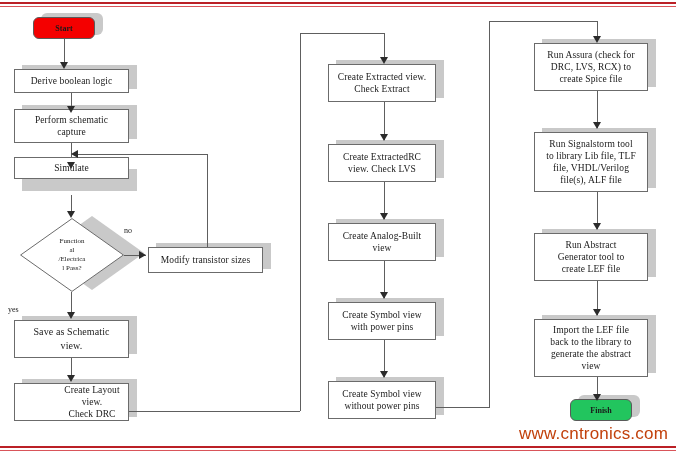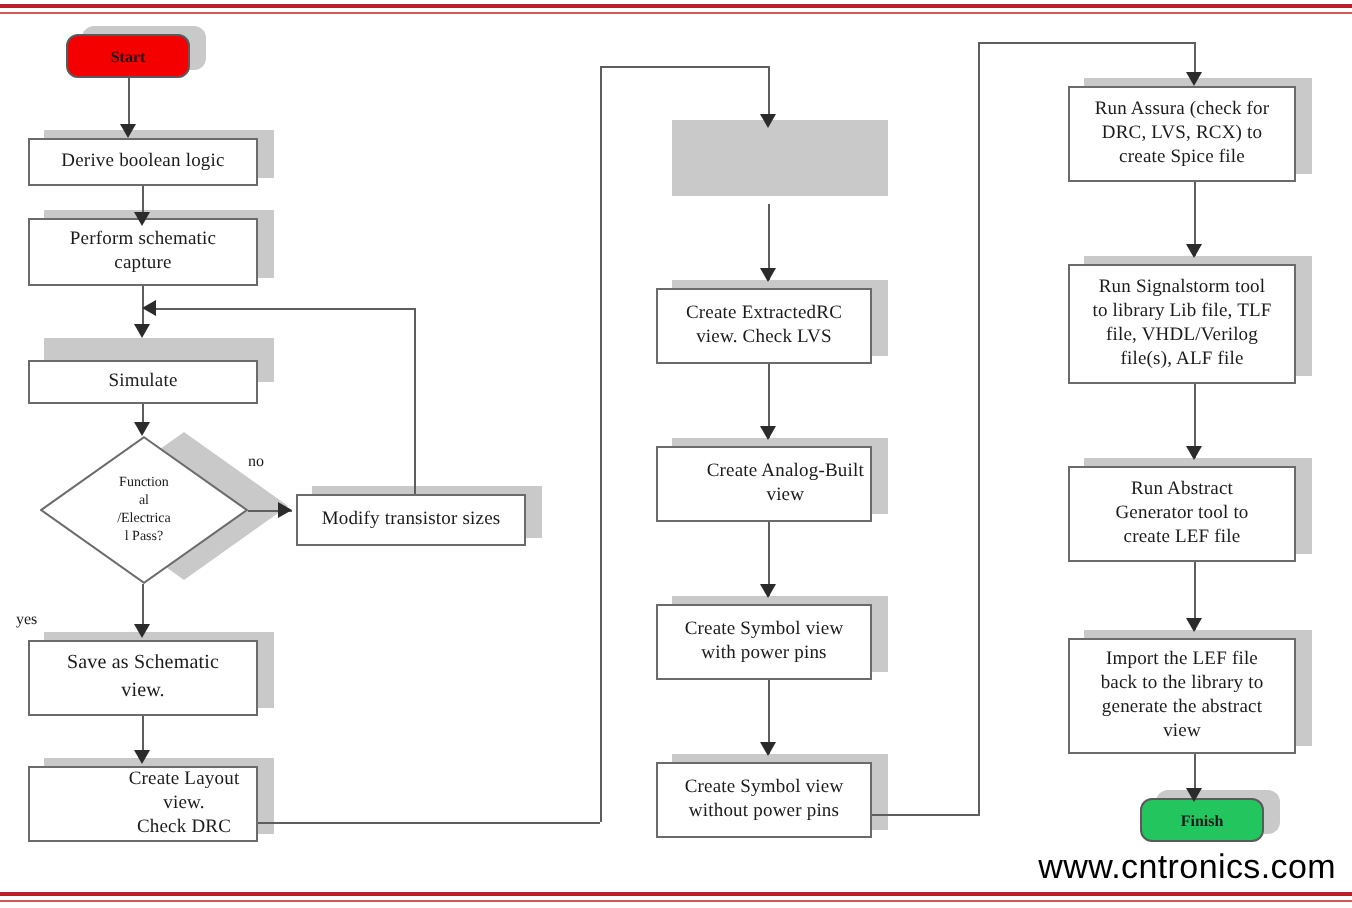--- a/index.html
+++ b/index.html
@@ -132,21 +132,21 @@
     z-index: 5;
   }
 
   
   .watermark {
     position: absolute;
     right: 8px;
     top: 424px;
     font-family: "Liberation Sans", sans-serif;
     font-size: 17px;
-    color: #000000;
+    color: #c2410c;
     letter-spacing: 0.2px;
     z-index: 6;
   }
 </style>
 </head>
 <body>
 
 <div id="page">
 
   <div class="rule rule-top-thick"></div>
@@ -170,21 +170,21 @@
 
   <div class="shadow" style="left:22px; top:105px; width:115px; height:34px;"></div>
   <div class="node" style="left:14px; top:109px; width:115px; height:34px;">
     <span style="white-space:pre-line;">Perform  schematic
 capture</span>
   </div>
   <div class="ln lnv" style="left:71px; top:143px; height:24px;"></div>
   <div class="arrow-d" style="left:67px; top:162px;"></div>
 
   <div class="shadow" style="left:22px; top:169px; width:115px; height:22px;"></div>
-  <div class="node" style="left:14px; top:180px; width:115px; height:22px;">
+  <div class="node" style="left:14px; top:157px; width:115px; height:22px;">
     <span style="white-space:pre-line;">Simulate</span>
   </div>
   <div class="ln lnv" style="left:71px; top:195px; height:21px;"></div>
   <div class="arrow-d" style="left:67px; top:211px;"></div>
 
   <div class="diamond-shadow" style="left:40px; top:216px;">
     <svg width="104" height="74" viewBox="0 0 104 74">
       <polygon points="52,0 104,37 52,74 0,37" fill="#c9c9c9"></polygon>
     </svg>
   </div>
@@ -235,33 +235,37 @@
 Check DRC</span>
   </div>
 
   <div class="ln lnh" style="left:129px; top:411px; width:171px;"></div>
   <div class="ln lnv" style="left:300px; top:33px; height:378px;"></div>
   <div class="ln lnh" style="left:300px; top:33px; width:85px;"></div>
   <div class="ln lnv" style="left:384px; top:33px; height:28px;"></div>
   <div class="arrow-d" style="left:380px; top:57px;"></div>
 
   <div class="shadow" style="left:336px; top:60px; width:108px; height:38px;"></div>
+  <div class="node" style="left:328px; top:64px; width:108px; height:38px;">
+    <span style="white-space:pre-line;">Create Extracted  view.
+Check Extract</span>
+  </div>
   <div class="ln lnv" style="left:384px; top:102px; height:38px;"></div>
   <div class="arrow-d" style="left:380px; top:134px;"></div>
 
   <div class="shadow" style="left:336px; top:140px; width:108px; height:38px;"></div>
   <div class="node" style="left:328px; top:144px; width:108px; height:38px;">
     <span style="white-space:pre-line;">Create ExtractedRC
 view.   Check LVS</span>
   </div>
   <div class="ln lnv" style="left:384px; top:182px; height:37px;"></div>
   <div class="arrow-d" style="left:380px; top:213px;"></div>
 
   <div class="shadow" style="left:336px; top:219px; width:108px; height:38px;"></div>
-  <div class="node" style="left:328px; top:223px; width:108px; height:38px;justify-content:flex-end;">
+  <div class="node" style="left:328px; top:223px; width:108px; height:38px;">
     <span style="white-space:pre-line;">Create  Analog-Built
 view</span>
   </div>
   <div class="ln lnv" style="left:384px; top:261px; height:37px;"></div>
   <div class="arrow-d" style="left:380px; top:292px;"></div>
 
   <div class="shadow" style="left:336px; top:298px; width:108px; height:38px;"></div>
   <div class="node" style="left:328px; top:302px; width:108px; height:38px;">
     <span style="white-space:pre-line;">Create  Symbol view
 with  power pins</span>

